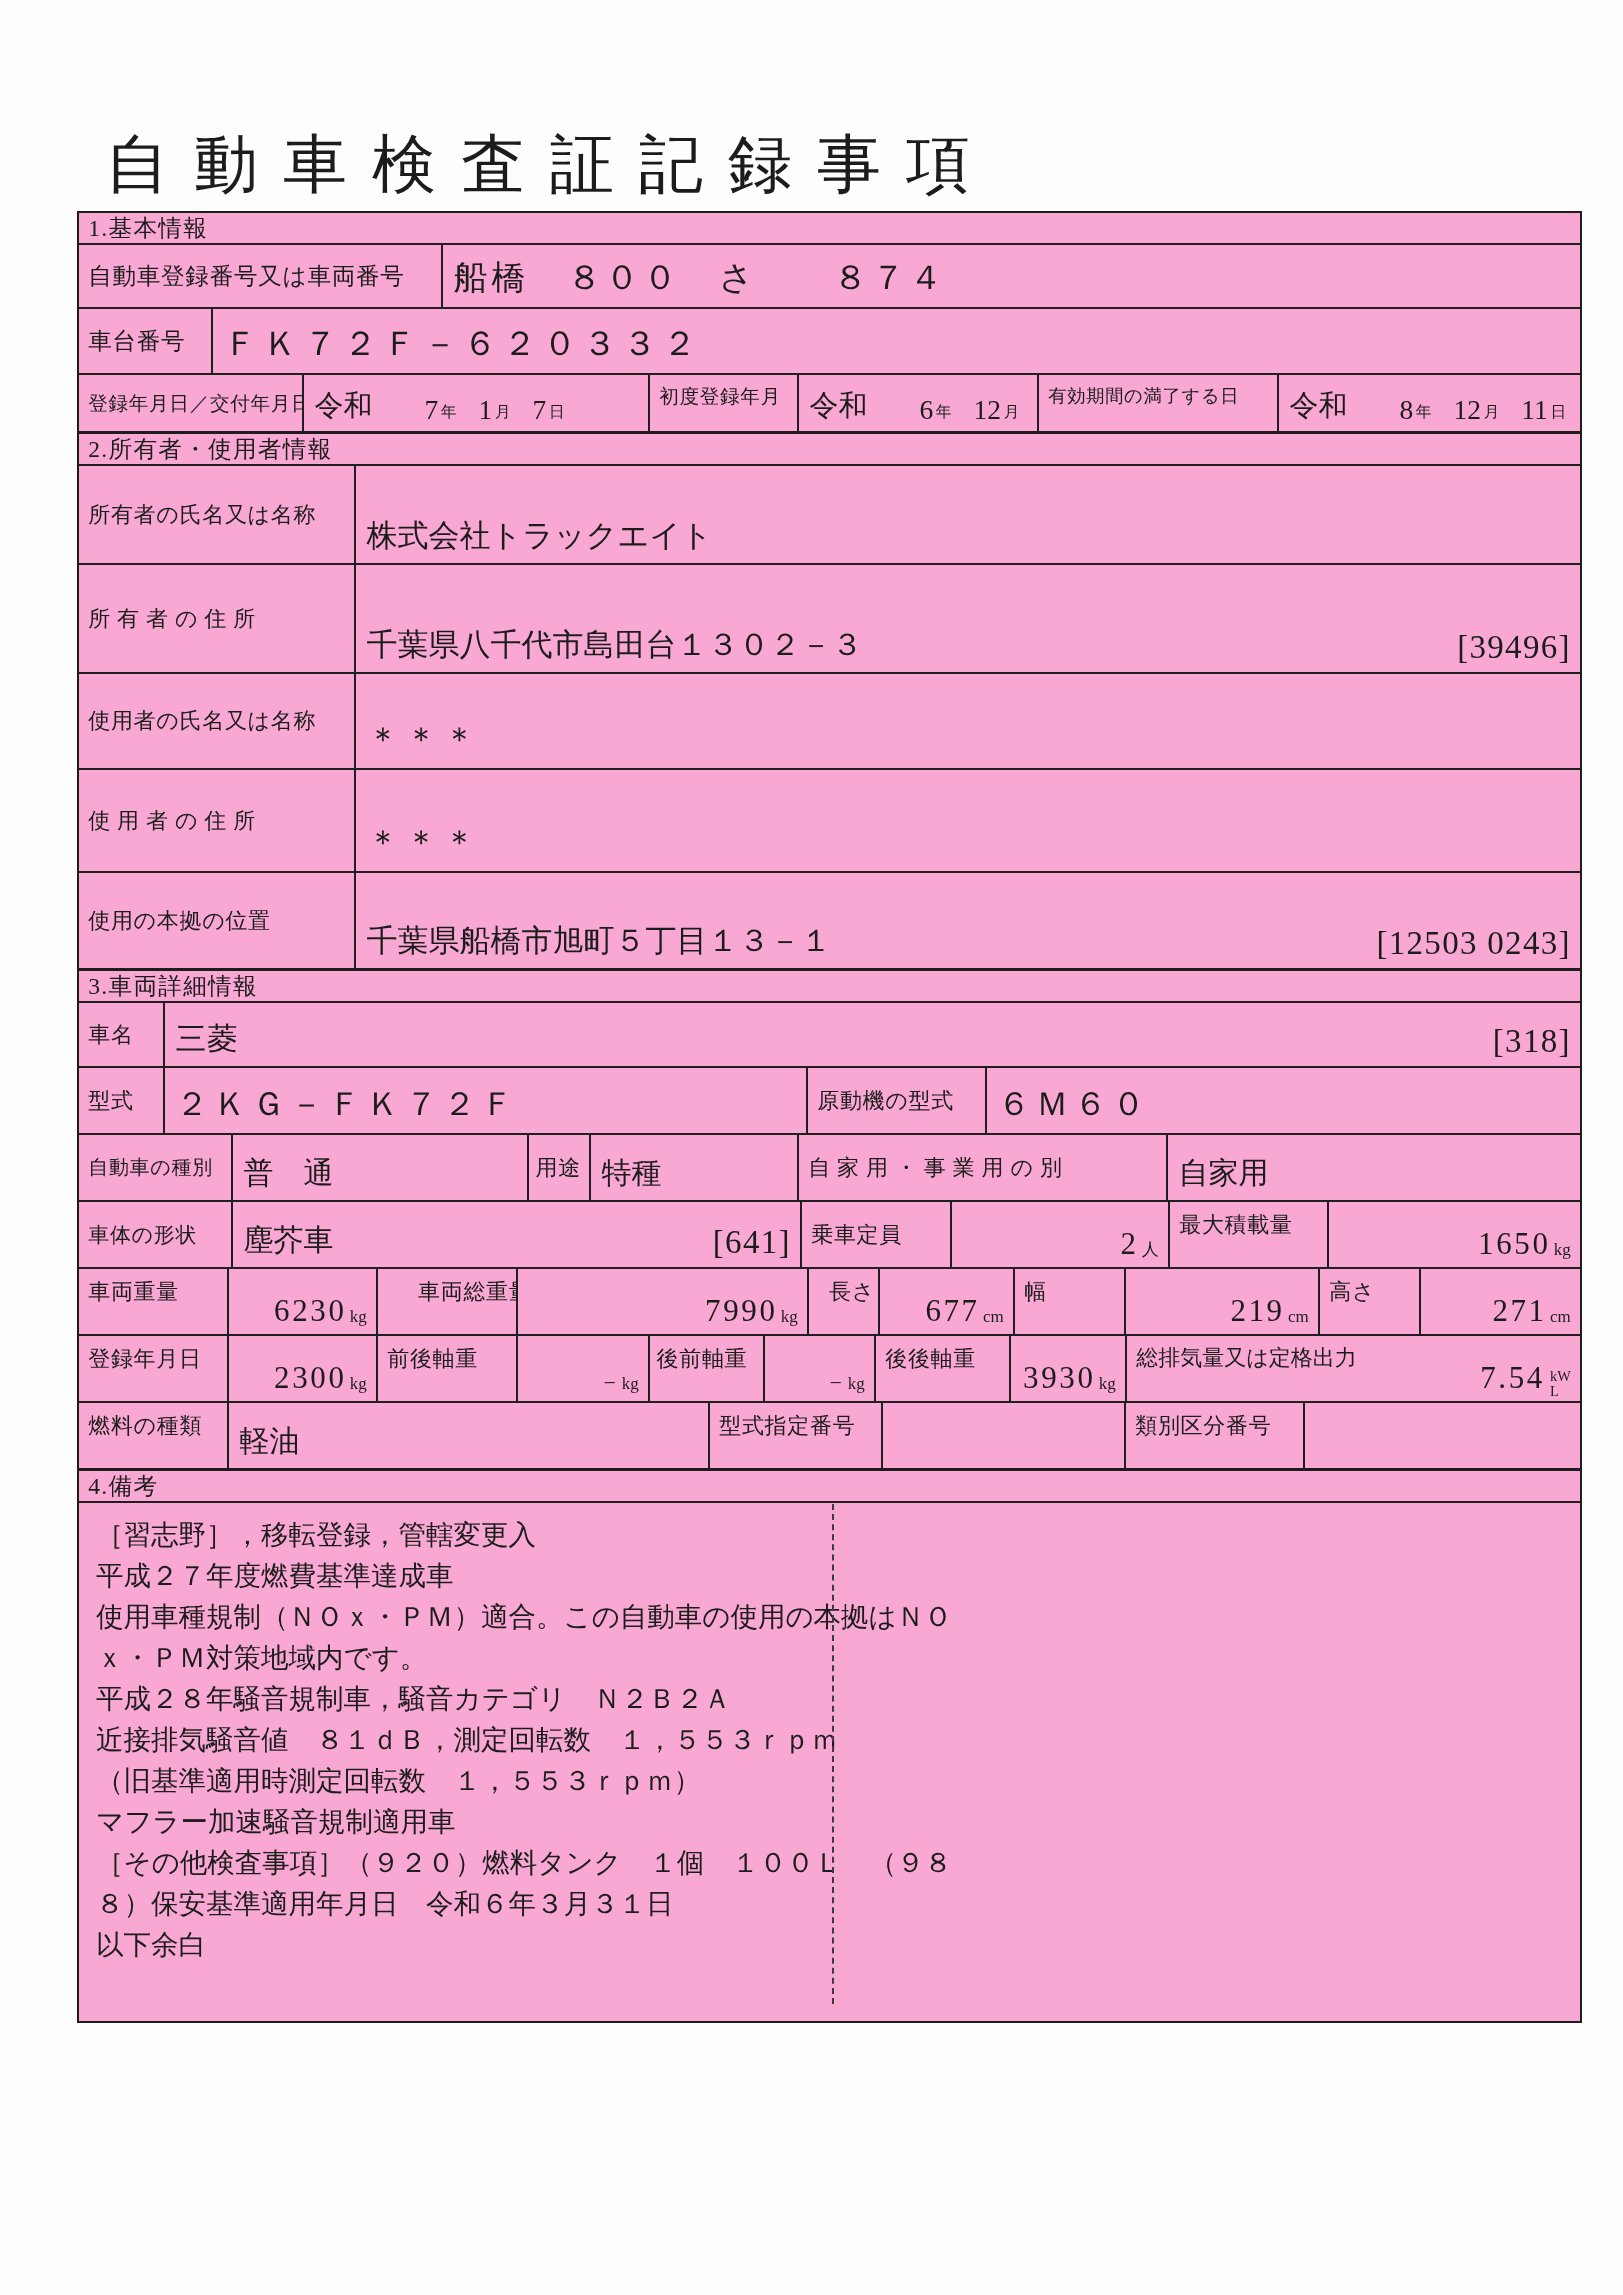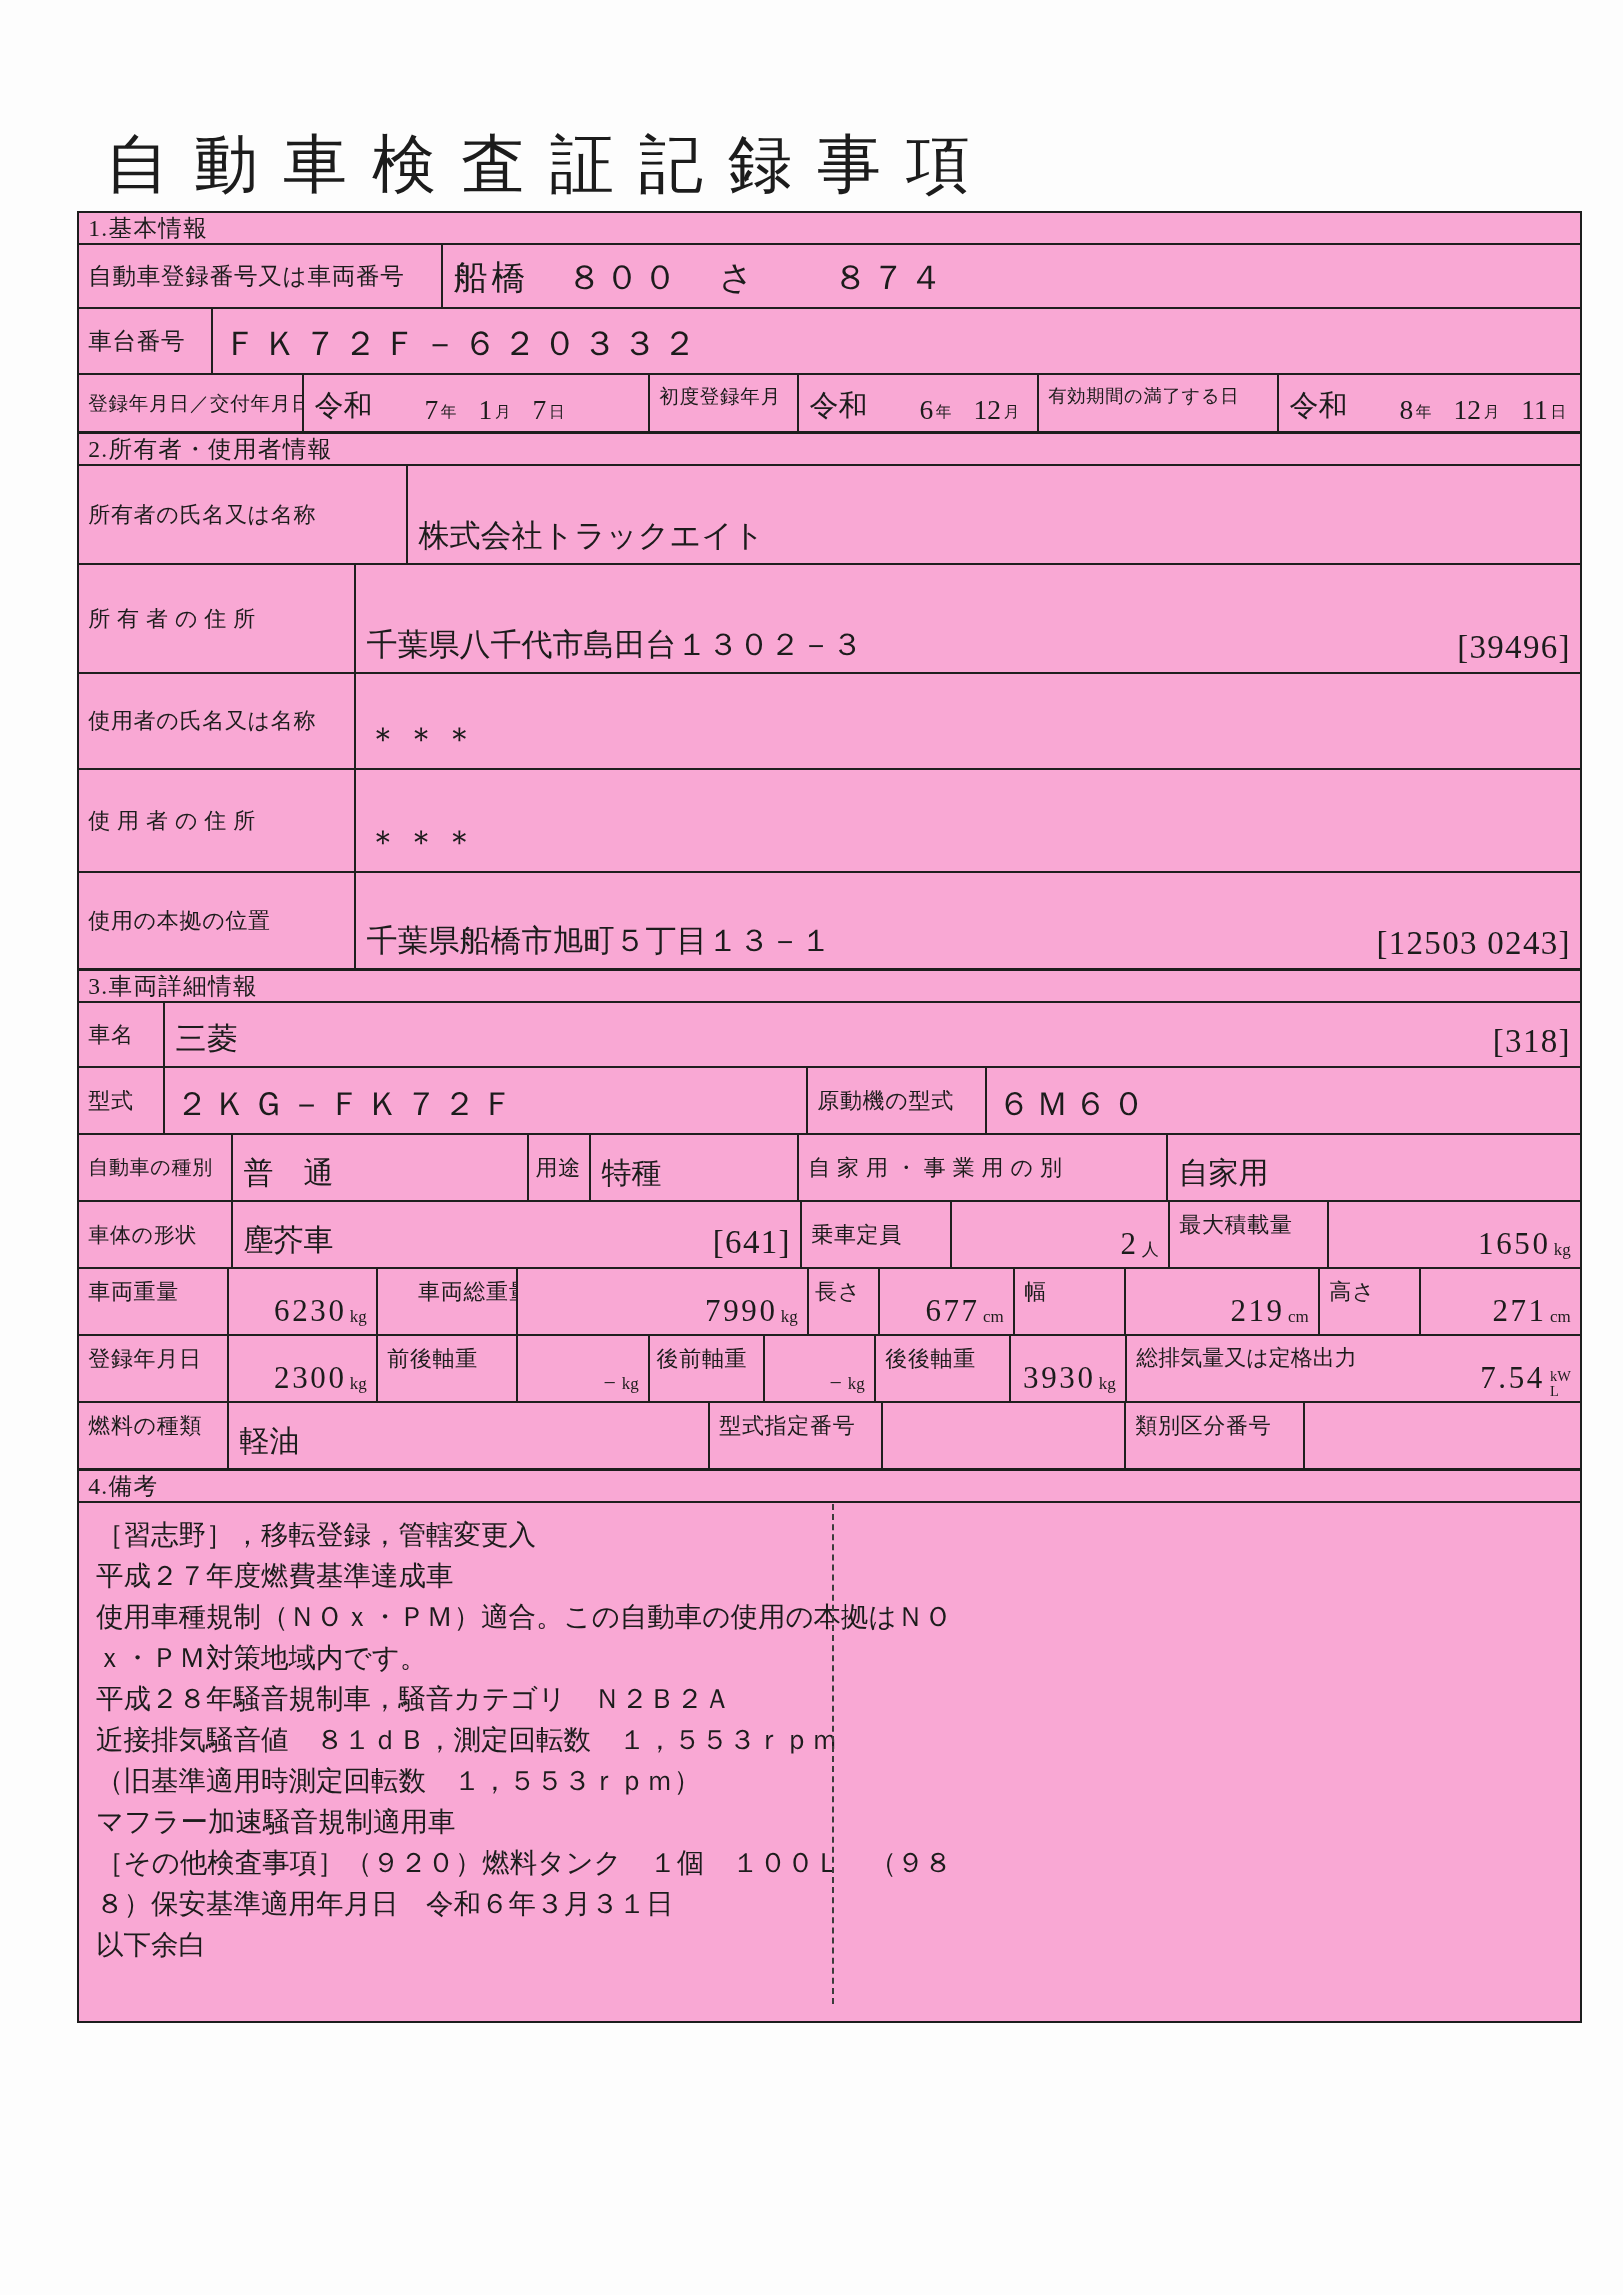--- a/index.html
+++ b/index.html
@@ -99,21 +99,21 @@
           <span class="dnum">12</span>
           <span class="dunit">月</span>
           <span class="dnum">11</span>
           <span class="dunit">日</span>
       </div>
     </div>
 
     <div class="secbar">2.所有者・使用者情報</div>
 
     <div class="row" style="height:97px;">
-      <div class="c lab" style="width:329px;text-align:center;">所有者の氏名又は名称</div>
+      <div class="c lab" style="width:277px;text-align:center;">所有者の氏名又は名称</div>
       <div class="c val last" style="flex:1;font-size:31px;">株式会社トラックエイト</div>
     </div>
 
     <div class="row" style="height:107px;">
       <div class="c lab" style="width:277px;">所 有 者 の 住 所</div>
       <div class="c val between last" style="flex:1;font-size:31px;">
         <span>千葉県八千代市島田台１３０２－３</span>
         <span class="code">[39496]</span>
       </div>
     </div>
@@ -184,21 +184,21 @@
       <div class="c lab lab-t" style="width:150px;">車両重量</div>
       <div class="c val r" style="width:149px;">
         <span class="num">6230</span>
           <span class="unit">kg</span>
       </div>
       <div class="c lab lab-t" style="width:140px;padding-left:40px;">車両総重量</div>
       <div class="c val r" style="width:291px;">
         <span class="num">7990</span>
           <span class="unit">kg</span>
       </div>
-      <div class="c lab lab-t" style="width:71px;padding-left:6px;">長さ</div>
+      <div class="c lab lab-t" style="width:71px;padding-left:20px;">長さ</div>
       <div class="c val r" style="width:135px;">
         <span class="num">677</span>
           <span class="unit">cm</span>
       </div>
       <div class="c lab lab-t" style="width:111px;">幅</div>
       <div class="c val r" style="width:194px;">
         <span class="num">219</span>
           <span class="unit">cm</span>
       </div>
       <div class="c lab lab-t" style="width:101px;">高さ</div>

